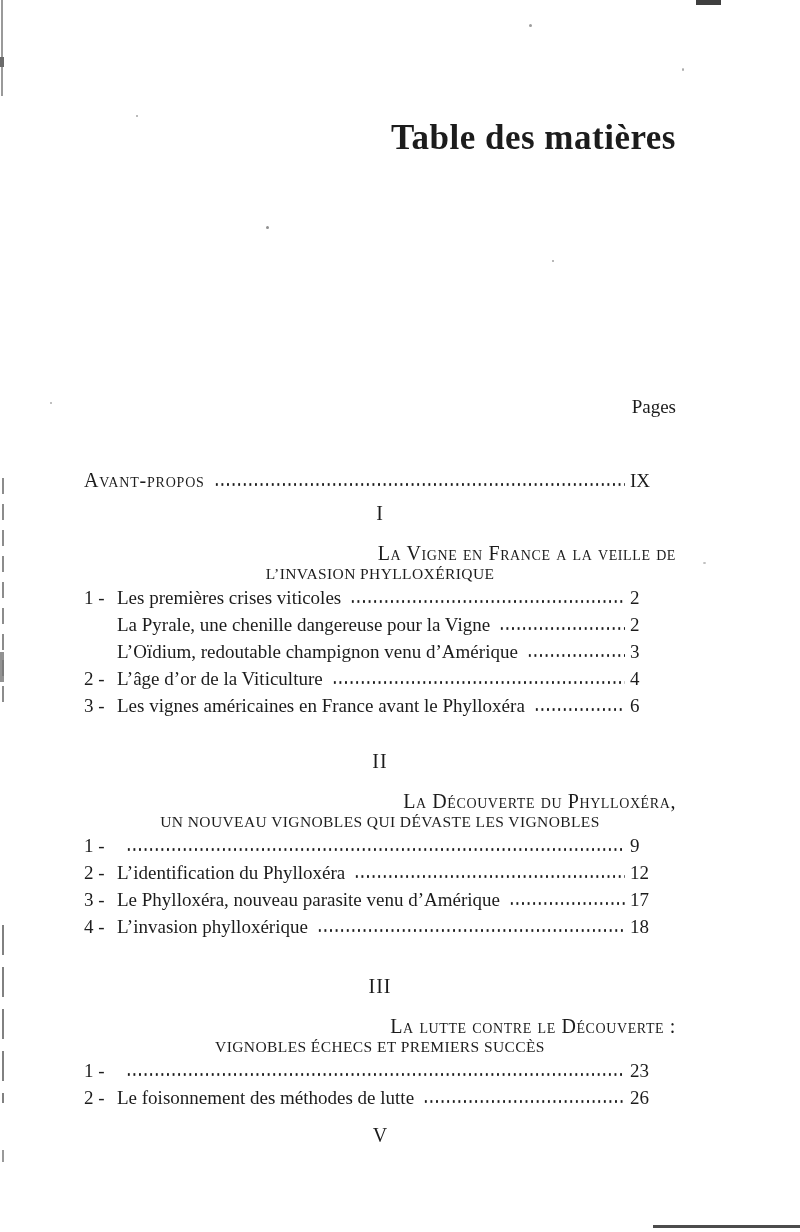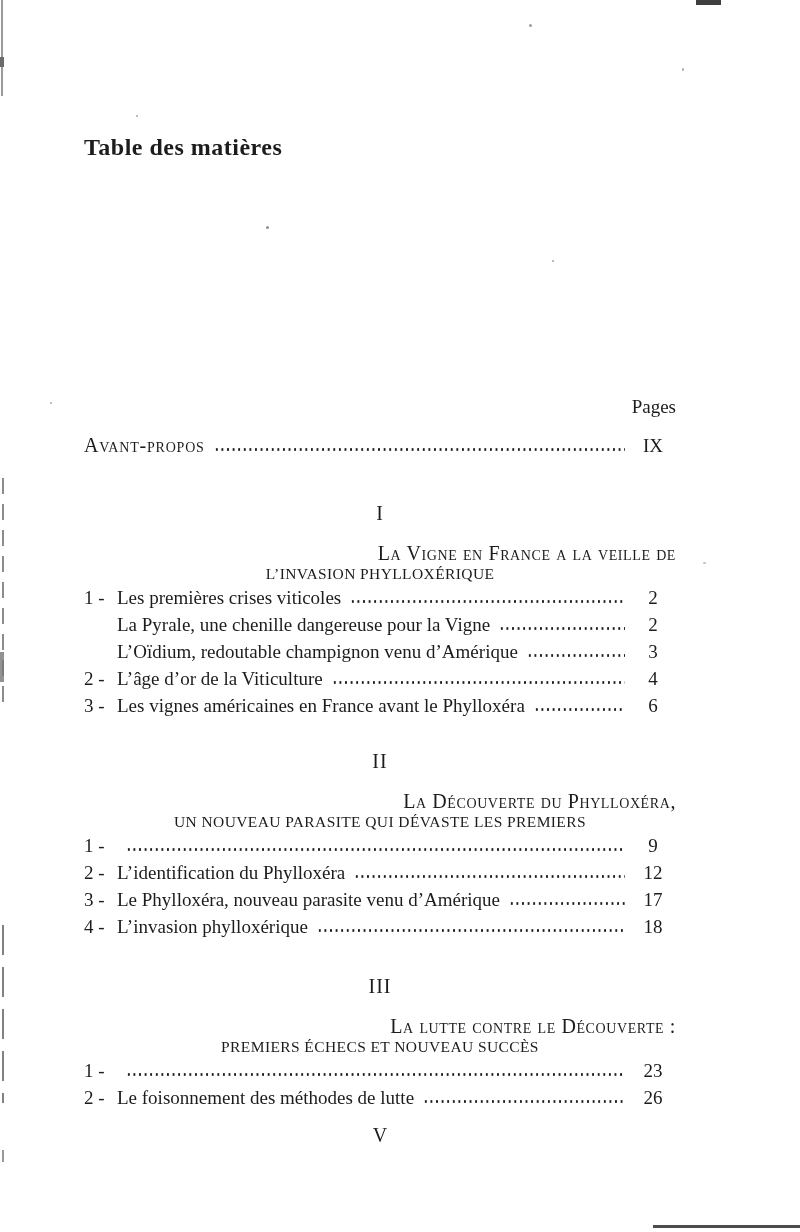--- a/index.html
+++ b/index.html
@@ -9,33 +9,33 @@
     background: var(--paper);
     font-family: "Liberation Serif", serif;
     color: var(--ink);
     position: relative;
     overflow: hidden;
   }
   .sheet { position:absolute; inset:0; }
 
   
   .doc-title {
-    position:absolute; left:84px; width:592px; top:134px;
-    font-size:24px; text-align:left; letter-spacing:0.5px;
+    position:absolute; left:84px; width:592px; top:118px;
+    font-size:35px; text-align:right; letter-spacing:0.5px;
   }
   .pages-label {
     position:absolute; right:124px; top:396px;
     font-size:19px;
   }
   .front-row {
     position:absolute; left:84px; width:592px; top:434px;
     display:flex; align-items:baseline; height:26px; font-size:19px;
   }
   .front-row .fm-label {
-    font-variant: small-caps; font-size:20px; letter-spacing:0.8px;
+    font-variant: small-caps; font-size:20px; letter-spacing:0.8px;margin-top:35px;
   }
   .toc-sections { position:absolute; inset:0; }
   .toc-section { position:absolute; left:84px; width:592px; }
   .section-numeral {
     font-size:20px; line-height:22px; text-align:center; margin-bottom:18px;
     letter-spacing:1px;
   }
   .heading-line1 {
     font-variant: small-caps; font-size:20px; line-height:22px;
     text-align:right; letter-spacing:0.6px;
@@ -49,21 +49,21 @@
   }
   .toc-row .prefix { width:33px; flex:none; }
   .toc-row .label { white-space:nowrap; }
   .leader {
     flex:1; height:5px; margin:0 5px 0 9px;
     background-image: radial-gradient(circle, var(--ink) 1.05px, transparent 1.4px);
     background-size: 5.6px 5px;
     background-repeat: repeat-x;
     background-position: left bottom;
   }
-  .pageno { width:46px; flex:none; text-align:center; }
+  .pageno { width:46px; flex:none; text-align:left; }
   .footer-pageno {
     position:absolute; left:84px; width:592px; top:1124px;
     text-align:center; font-size:20px;
   }
 
   
   .artifact { position:absolute; }
   .a-topleft-line { left:1px; top:0; width:1.5px; height:96px; background:#9a9a9a; }
   .a-topleft-blob { left:0; top:57px; width:4px; height:10px; background:#6b6b6b; }
   .a-topright-dash { left:696px; top:0; width:25px; height:5px; background:#3f3f3f; }
@@ -150,21 +150,21 @@
         <div class="toc-row">
           <span class="prefix">3 -</span>
           <span class="label">Les vignes américaines en France avant le Phylloxéra</span>
           <span class="leader"></span>
           <span class="pageno">6</span>
         </div>
       </section>
       <section class="toc-section" style="top: 750px;">
         <div class="section-numeral">II</div>
         <div class="heading-line1">La Découverte du Phylloxéra,</div>
-        <div class="heading-line2">UN NOUVEAU PARASITE QUI DÉVASTE LES PREMIERS</div>
+        <div class="heading-line2">UN NOUVEAU VIGNOBLES QUI DÉVASTE LES VIGNOBLES</div>
         <div class="toc-row">
           <span class="prefix">1 -</span>
           <span class="leader"></span>
           <span class="pageno">9</span>
         </div>
         <div class="toc-row">
           <span class="prefix">2 -</span>
           <span class="label">L’identification du Phylloxéra</span>
           <span class="leader"></span>
           <span class="pageno">12</span>
@@ -178,21 +178,21 @@
         <div class="toc-row">
           <span class="prefix">4 -</span>
           <span class="label">L’invasion phylloxérique</span>
           <span class="leader"></span>
           <span class="pageno">18</span>
         </div>
       </section>
       <section class="toc-section" style="top: 975px;">
         <div class="section-numeral">III</div>
         <div class="heading-line1">La lutte contre le Découverte :</div>
-        <div class="heading-line2">PREMIERS ÉCHECS ET NOUVEAU SUCCÈS</div>
+        <div class="heading-line2">VIGNOBLES ÉCHECS ET PREMIERS SUCCÈS</div>
         <div class="toc-row">
           <span class="prefix">1 -</span>
           <span class="leader"></span>
           <span class="pageno">23</span>
         </div>
         <div class="toc-row">
           <span class="prefix">2 -</span>
           <span class="label">Le foisonnement des méthodes de lutte</span>
           <span class="leader"></span>
           <span class="pageno">26</span>

